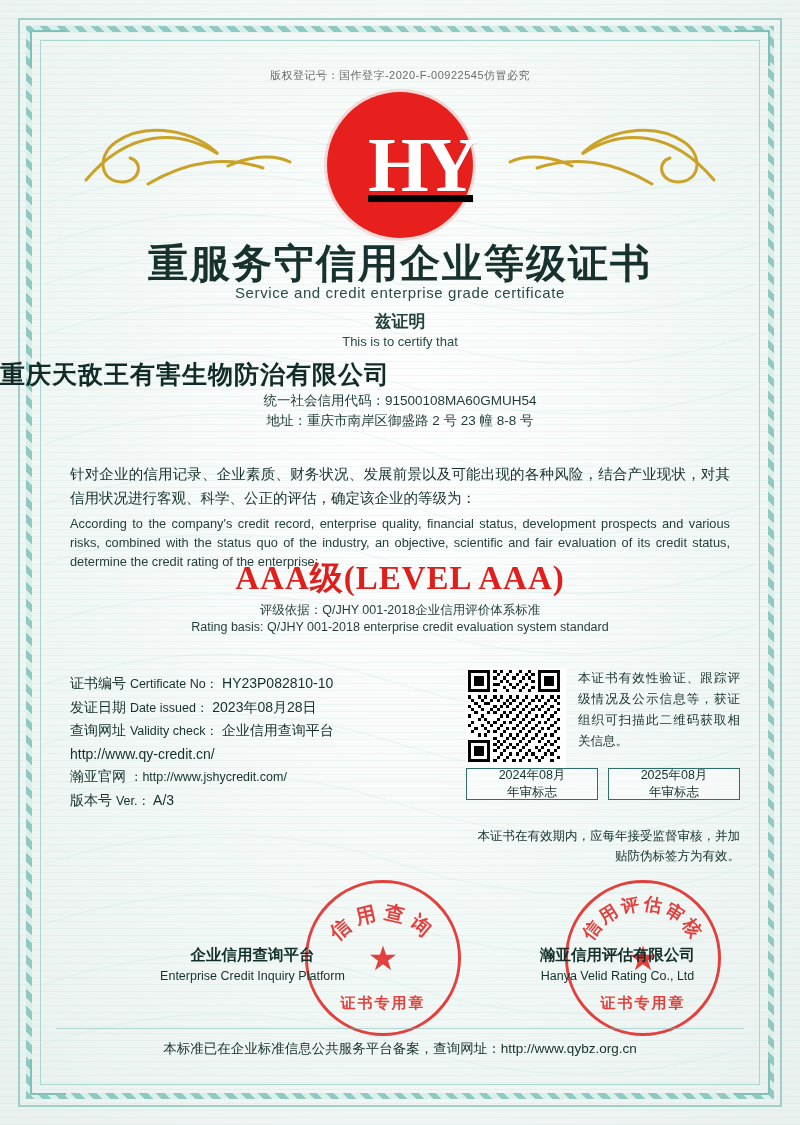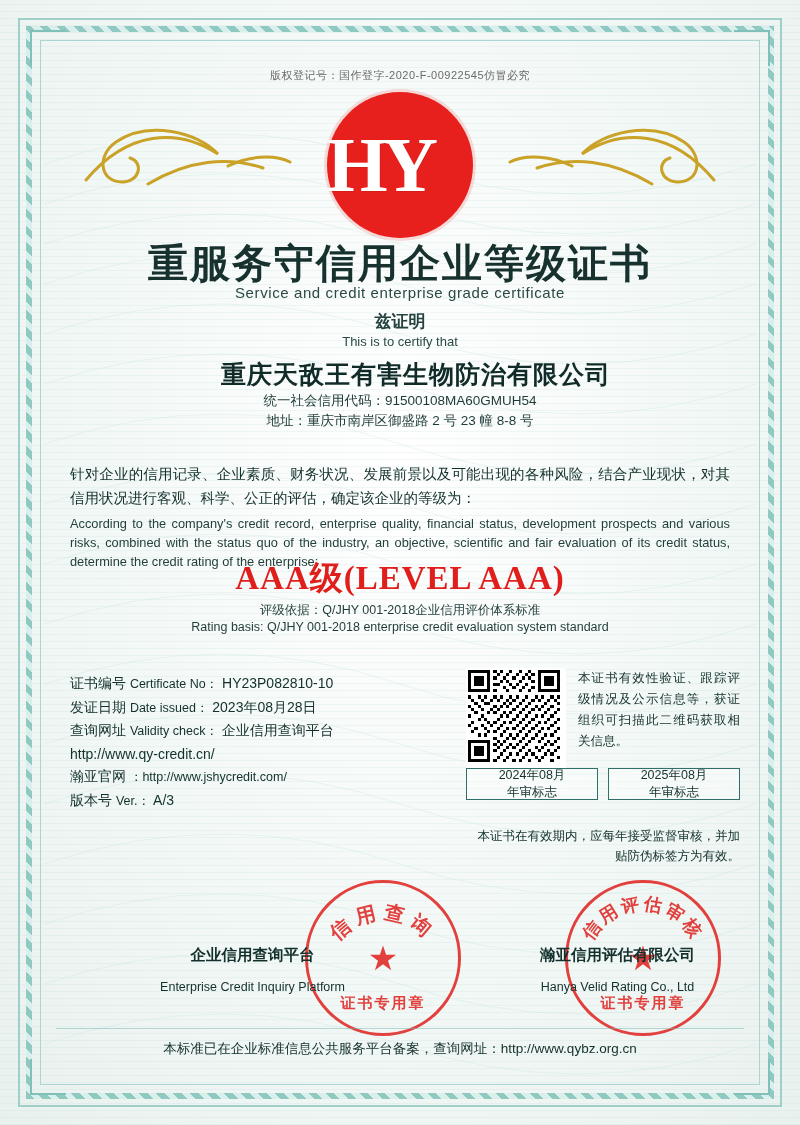--- a/index.html
+++ b/index.html
@@ -45,22 +45,23 @@
   }
 
   
   .logo-wrap{
     position:absolute;top:92px;left:50%;transform:translateX(-50%);
     width:146px;height:146px;
   }
   .logo-circle{
     width:146px;height:146px;border-radius:50%;
     background:#e8201d;
-    display:flex;align-items:center;justify-content:flex-start;
+    display:flex;align-items:center;justify-content:flex-end;
     box-shadow:0 0 0 3px rgba(232,32,29,0.15);
+    text-decoration:underline;
   }
   .logo-mark{
     font-family:"Liberation Serif","DejaVu Serif",serif;
     font-size:78px;font-weight:bold;color:#fff;line-height:1;
     letter-spacing:-6px;
     text-shadow:1px 1px 0 rgba(0,0,0,0.08);
   }
   .flourish{
     position:absolute;top:120px;width:250px;height:86px;
   }
@@ -78,23 +79,23 @@
   }
   .certify-cn{
     position:absolute;top:310px;left:0;right:0;text-align:center;
     font-size:17px;color:#24423e;font-weight:bold;
   }
   .certify-en{
     position:absolute;top:334px;left:0;right:0;text-align:center;
     font-size:13px;color:#2b4a46;
   }
   .company{
-    position:absolute;top:358px;left:0;right:0;text-align:center;
+    position:absolute;top:358px;left:0;right:0;
     font-family:"Liberation Serif","DejaVu Serif",serif;
-    font-size:25px;font-weight:bold;color:#102b28;letter-spacing:1px;padding-left:32px;
+    font-size:25px;font-weight:bold;color:#102b28;letter-spacing:1px;
   }
   .uscc{
     position:absolute;top:392px;left:0;right:0;text-align:center;
     font-size:13.5px;color:#1f3b38;
   }
   .addr{
     position:absolute;top:412px;left:0;right:0;text-align:center;
     font-size:13.5px;color:#1f3b38;
   }
 
@@ -178,21 +179,21 @@
   .stamp.right{left:565px;top:880px;}
 
   .org-line{
     position:absolute;top:945px;left:0;right:0;
     display:flex;
   }
   .org{
     width:50%;text-align:center;color:#13302c;
   }
   .org .cn{font-size:15.5px;font-weight:bold;}
-  .org .en{font-size:12.5px;margin-top:14px;}
+  .org .en{font-size:12.5px;margin-top:3px;}
   .org.one{padding-left:70px;}
   .org.two{}
 
   .footer{
     position:absolute;left:60px;right:60px;top:1040px;text-align:center;
     font-size:13.5px;color:#13302c;
   }
   .footer-rule{
     position:absolute;left:56px;right:56px;top:1028px;height:1px;
     background:rgba(120,180,174,0.5);

